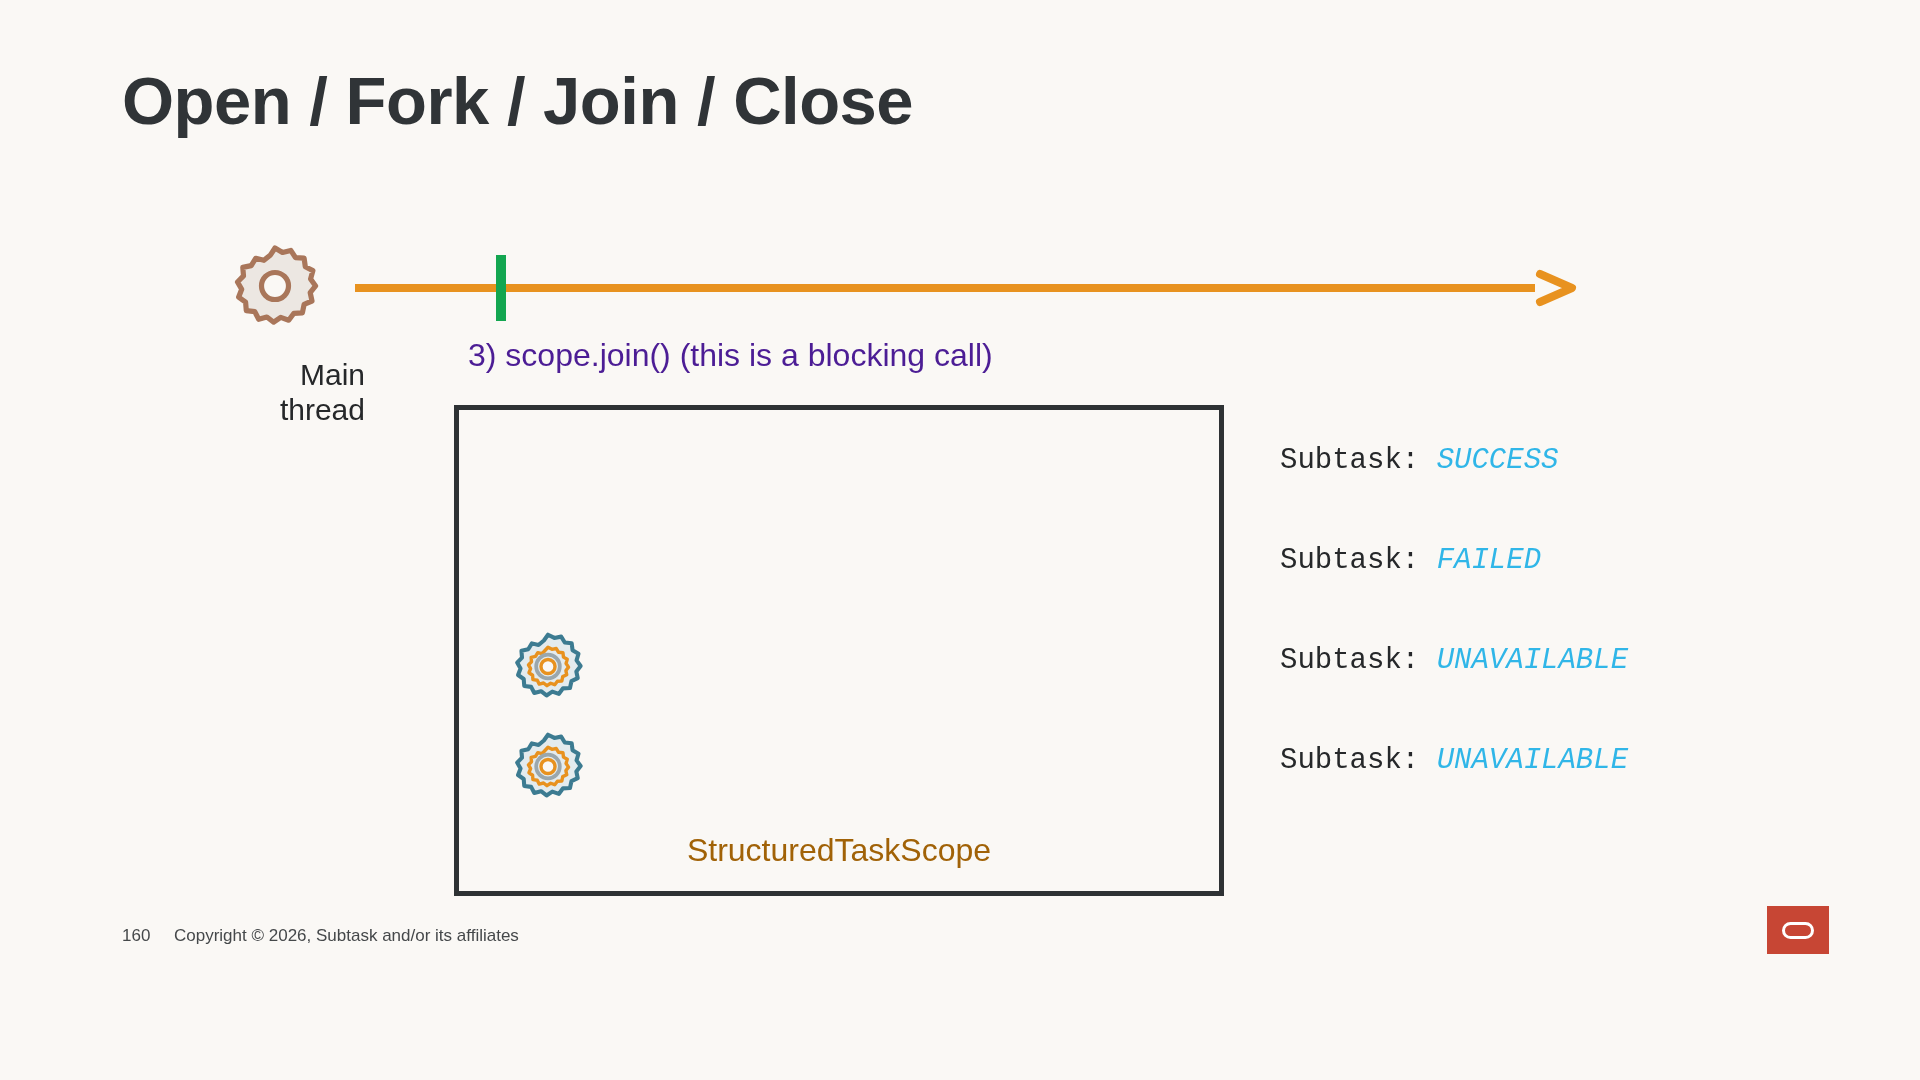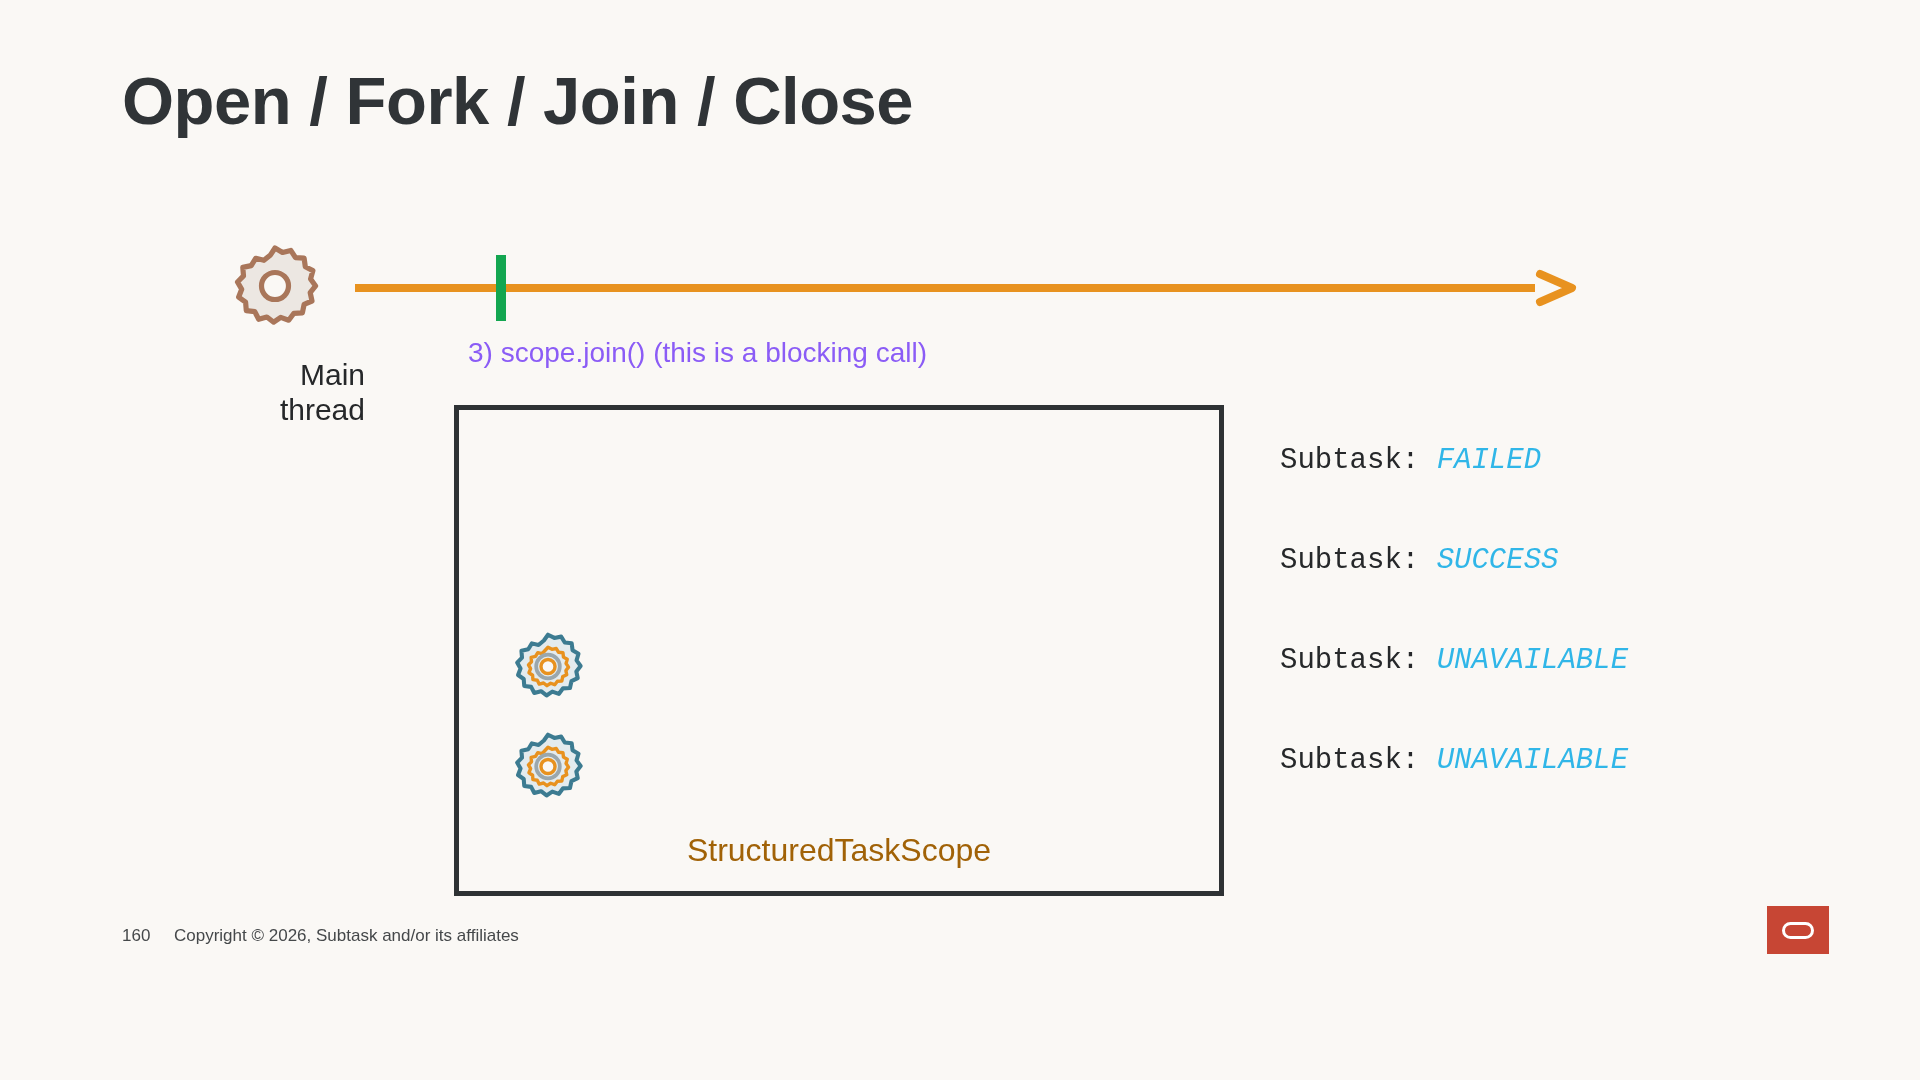--- a/index.html
+++ b/index.html
@@ -95,22 +95,22 @@
     width: 10px;
     height: 66px;
     background: #13a650;
   }
 
   
   .join-caption {
     position: absolute;
     left: 468px;
     top: 337px;
-    font-size: 28px;
-    color: #8b5cf6;
+    font-size: 32px;
+    color: #4c1d95;
     white-space: nowrap;
     font-family: "Liberation Sans", sans-serif;
   }
 
   
   .scope-box {
     position: absolute;
     left: 454px;
     top: 405px;
     width: 770px;
@@ -275,25 +275,25 @@
                L29.6 65.7 L29.2 59.8 L24.3 56.4 L26.5 50.9 L23.6 45.8
                L27.7 41.5 L27.2 35.7 L33.1 34.4 L36.2 29.3 L41.9 30.7 Z" fill="none" stroke="#e8921f" stroke-width="4.6" stroke-linejoin="round"></path>
       <circle cx="50" cy="48" r="16" fill="none" stroke="#9aa7ad" stroke-width="5"></circle>
       <circle cx="50" cy="48" r="9.5" fill="#faf8f5" stroke="#e8921f" stroke-width="4.6"></circle>
     </svg>
   </div>
 
   <div class="status-list">
     <div class="status-row">
       <span class="status-key">Subtask:</span>
-      <span class="status-value">FAILED</span>
+      <span class="status-value">SUCCESS</span>
     </div>
     <div class="status-row">
       <span class="status-key">Subtask:</span>
-      <span class="status-value">SUCCESS</span>
+      <span class="status-value">FAILED</span>
     </div>
     <div class="status-row">
       <span class="status-key">Subtask:</span>
       <span class="status-value">UNAVAILABLE</span>
     </div>
     <div class="status-row">
       <span class="status-key">Subtask:</span>
       <span class="status-value">UNAVAILABLE</span>
     </div>
   </div>

